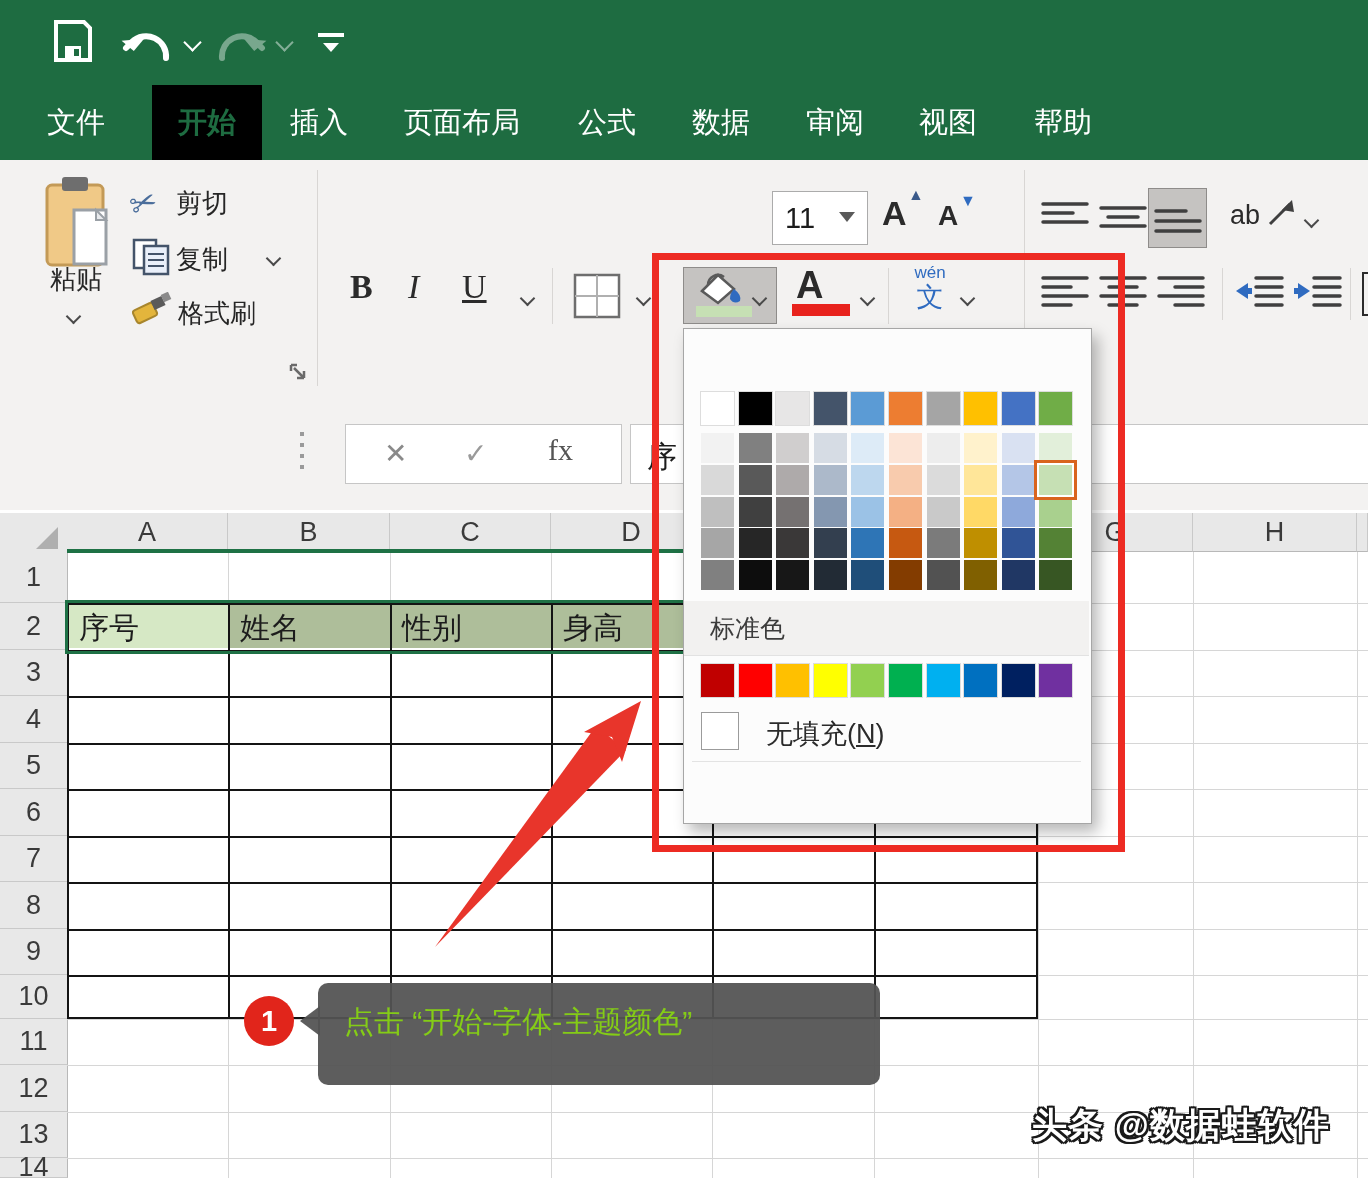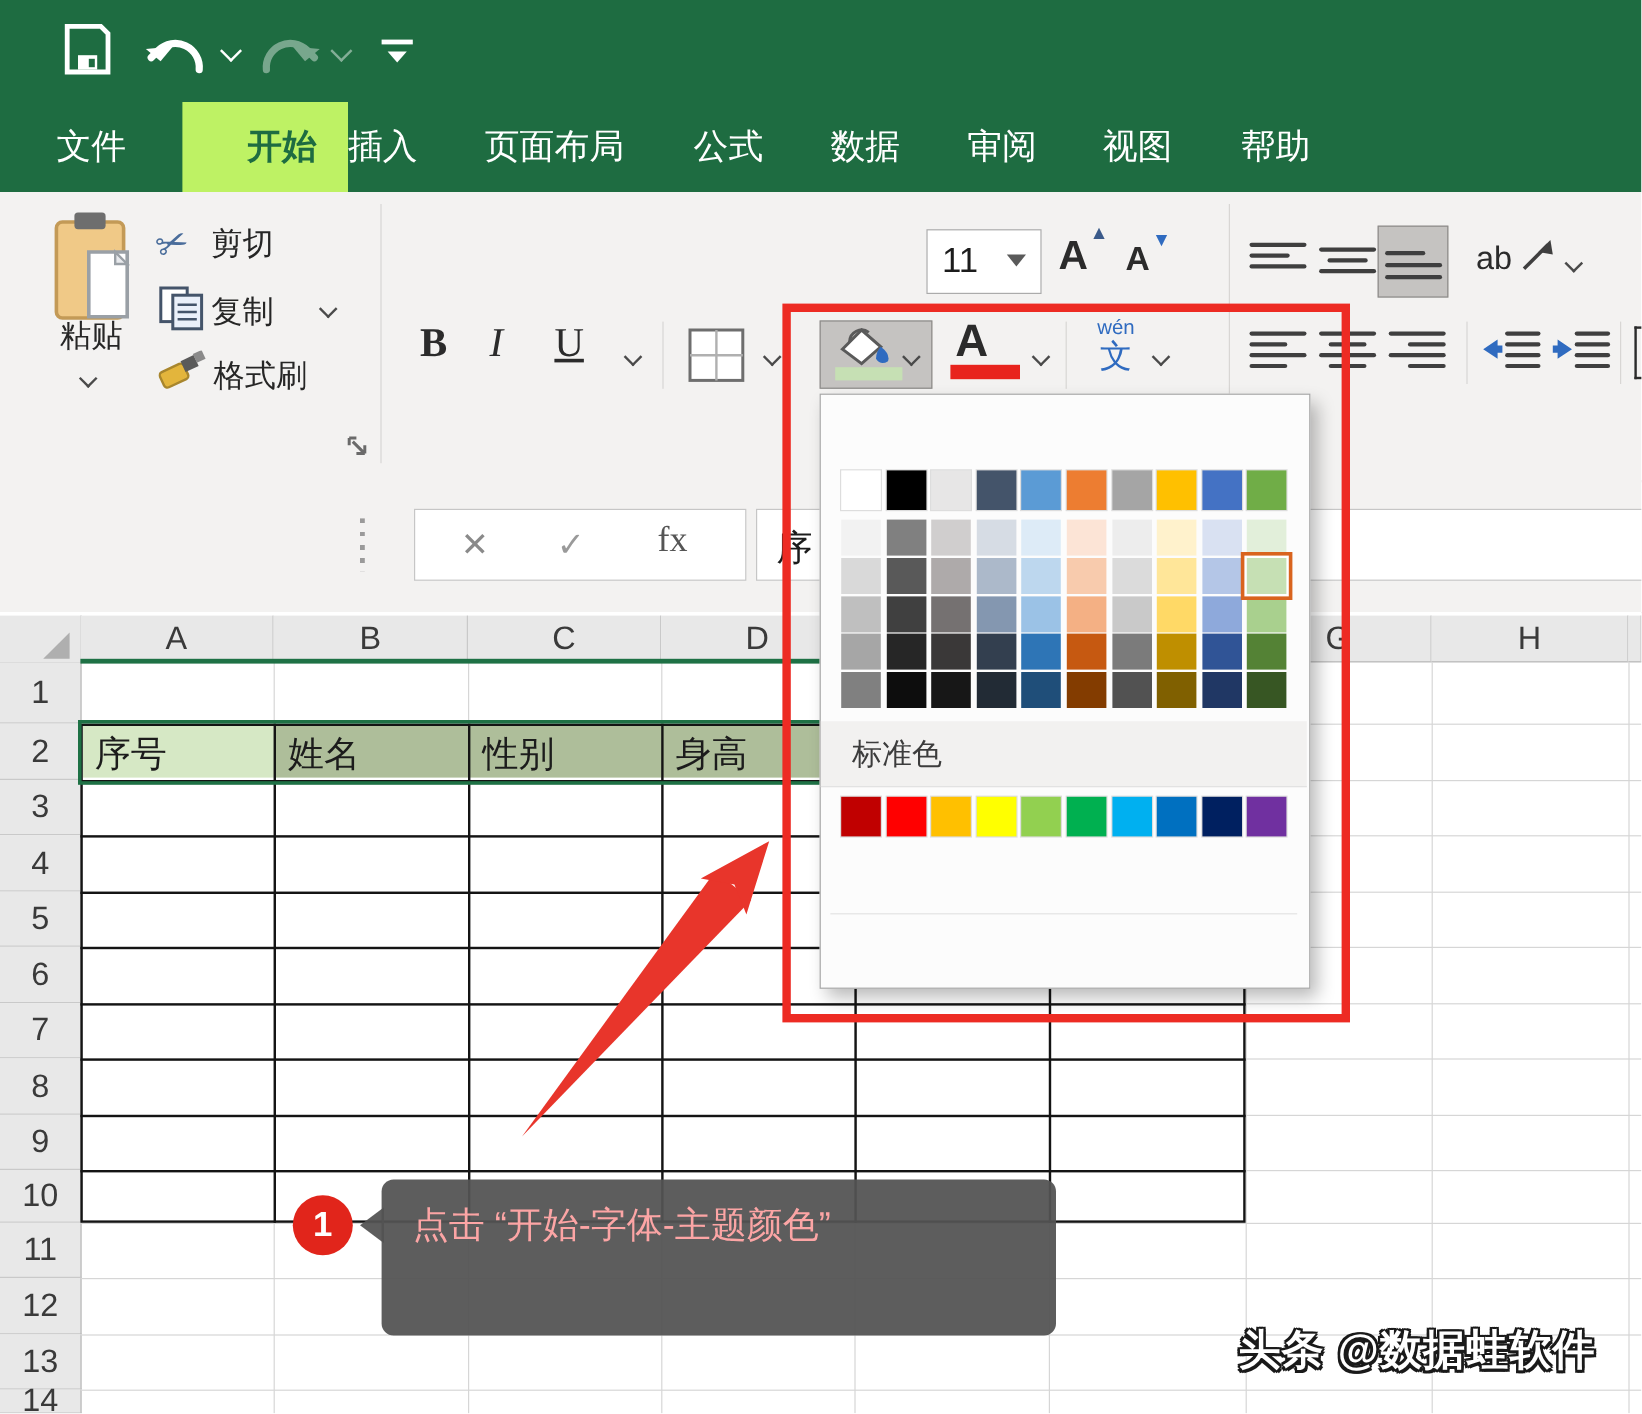--- a/index.html
+++ b/index.html
@@ -4,21 +4,21 @@
 <style>
   html,body{margin:0;padding:0;background:#fff;}
   #stage{position:relative;width:1368px;height:1178px;overflow:hidden;
          font-family:"Liberation Sans","DejaVu Sans",sans-serif;background:#fff;}
   .abs{position:absolute;}
   
   #titlebar{left:0;top:0;width:1368px;height:85px;background:#1E6C41;}
   #tabrow{left:0;top:85px;width:1368px;height:75px;background:#1E6C41;}
   .tab{position:absolute;top:0;height:75px;display:flex;align-items:center;justify-content:center;
        color:#fff;font-size:29px;cursor:default;}
-  .tab.active{background:#bef264;color:#1E6C41;font-weight:bold;padding-left:28px;}
+  .tab.active{background:#000000;color:#1E6C41;font-weight:bold;}
   .chev{display:inline-block;width:11px;height:11px;border-right:2.5px solid #fff;border-bottom:2.5px solid #fff;transform:rotate(45deg);}
   .chev.dark{border-color:#4a4a4a;width:9px;height:9px;border-width:2px;}
   
   #ribbon{left:0;top:160px;width:1368px;height:240px;background:#F3F2F1;border-bottom:2px solid #DCDAD8;}
   .glabel{position:absolute;top:356px;font-size:24px;color:#4a4a4a;text-align:center;}
   .vdiv{position:absolute;width:1px;background:#D8D6D4;}
   .ricon-label{font-size:26px;color:#262626;}
   .combo{position:absolute;background:#fff;border:1px solid #ABABAB;display:flex;align-items:center;}
   .alignsvg line{stroke:#3f3f3f;stroke-width:3.5;stroke-linecap:round;}
   .bluearrow{fill:#2f6bc0;}
@@ -39,22 +39,22 @@
             box-shadow:6px 8px 14px rgba(0,0,0,0.28);z-index:30;}
   .menuhdr{position:absolute;left:0;width:405px;height:55px;background:#F2F1F0;border-bottom:1px solid #E2E2E2;
            font-size:25px;color:#3C3C3C;display:flex;align-items:center;padding-left:26px;box-sizing:border-box;}
   .sw{position:absolute;width:33px;height:33px;box-shadow:0 0 0 1px rgba(0,0,0,0.12);}
   .swv{position:absolute;width:33px;height:30px;}
   .sw-sel{box-shadow:0 0 0 2px #fff,0 0 0 5px #D9641E;z-index:2;}
   .menuitem{font-size:27px;color:#2b2b2b;}
   .ukey{text-decoration:underline;}
   
   #redrect{left:652px;top:253px;width:459px;height:585px;border:7px solid #ED2B23;z-index:40;pointer-events:none;}
-  #tooltip{left:318px;top:983px;width:562px;height:130px;background:rgba(83,83,83,0.94);border-radius:10px;z-index:25;
-           color:#fca5a5;font-size:30px;padding:14px 26px;box-sizing:border-box;line-height:50px;}
+  #tooltip{left:318px;top:983px;width:562px;height:102px;background:rgba(83,83,83,0.94);border-radius:10px;z-index:25;
+           color:#84cc16;font-size:30px;padding:14px 26px;box-sizing:border-box;line-height:50px;}
   #tooltip-notch{left:300px;top:1006px;width:0;height:0;border-top:15px solid transparent;border-bottom:15px solid transparent;
            border-right:20px solid rgba(83,83,83,0.94);z-index:25;}
   #badge{left:244px;top:996px;width:50px;height:50px;border-radius:50%;background:#E1251B;color:#fff;z-index:26;
          display:flex;align-items:center;justify-content:center;font-size:29px;font-weight:bold;}
   #watermark{left:1032px;top:1102px;font-size:35px;font-weight:bold;color:#fff;z-index:26;letter-spacing:1px;
          text-shadow:2px 0 #1a1a1a,-2px 0 #1a1a1a,0 2px #1a1a1a,0 -2px #1a1a1a,2px 2px #1a1a1a,-2px -2px #1a1a1a,2px -2px #1a1a1a,-2px 2px #1a1a1a;}
 </style>
 </head>
 <body>
 
@@ -426,17 +426,23 @@
         <div class="sw abs" style="position: absolute; left: 55px; top: 335px; background: rgb(255, 0, 0);"></div>
         <div class="sw abs" style="position: absolute; left: 92px; top: 335px; background: rgb(255, 192, 0);"></div>
         <div class="sw abs" style="position: absolute; left: 130px; top: 335px; background: rgb(255, 255, 0);"></div>
         <div class="sw abs" style="position: absolute; left: 167px; top: 335px; background: rgb(146, 208, 80);"></div>
         <div class="sw abs" style="position: absolute; left: 205px; top: 335px; background: rgb(0, 176, 80);"></div>
         <div class="sw abs" style="position: absolute; left: 243px; top: 335px; background: rgb(0, 176, 240);"></div>
         <div class="sw abs" style="position: absolute; left: 280px; top: 335px; background: rgb(0, 112, 192);"></div>
         <div class="sw abs" style="position: absolute; left: 318px; top: 335px; background: rgb(0, 32, 96);"></div>
         <div class="sw abs" style="position: absolute; left: 355px; top: 335px; background: rgb(112, 48, 160);"></div>
       </div>
+    <div class="abs" style="left:0;top:375px;width:405px;height:55px;">
+      <div style="position:absolute;left:17px;top:8px;width:36px;height:36px;background:#fff;border:1px solid #9b9b9b;"></div>
+      <div class="menuitem" style="position:absolute;left:82px;top:12px;">
+        <span>无填充(</span><span class="ukey">N</span><span>)</span>
+      </div>
+    </div>
     <div class="abs" style="left:8px;top:432px;width:389px;height:1px;background:#E3E3E3;"></div>
   </div>
 
   <div class="abs" id="redrect"></div>
 </div>
 
 </body></html>

